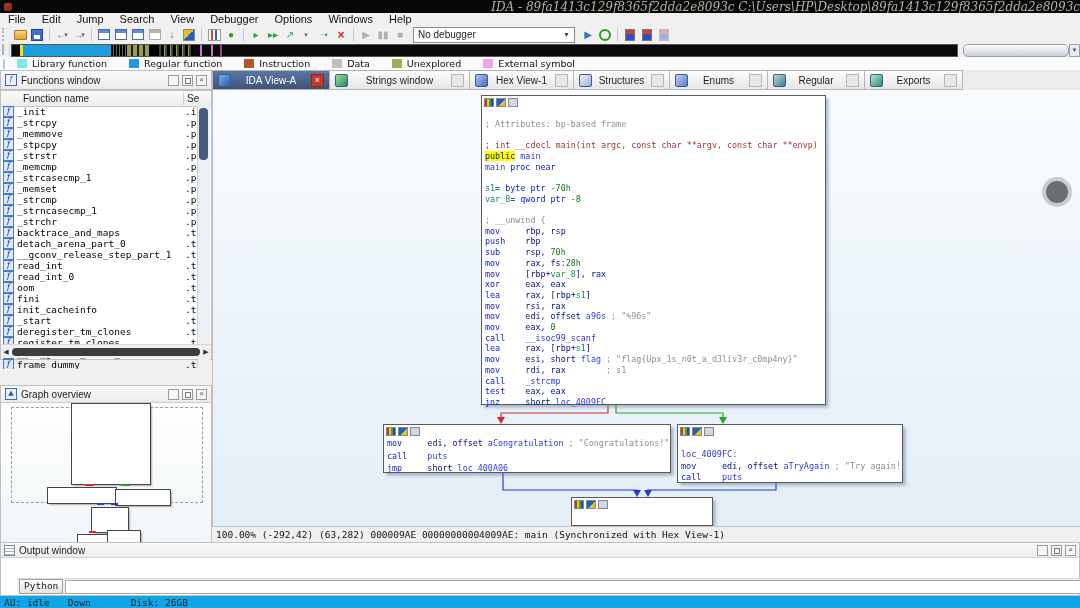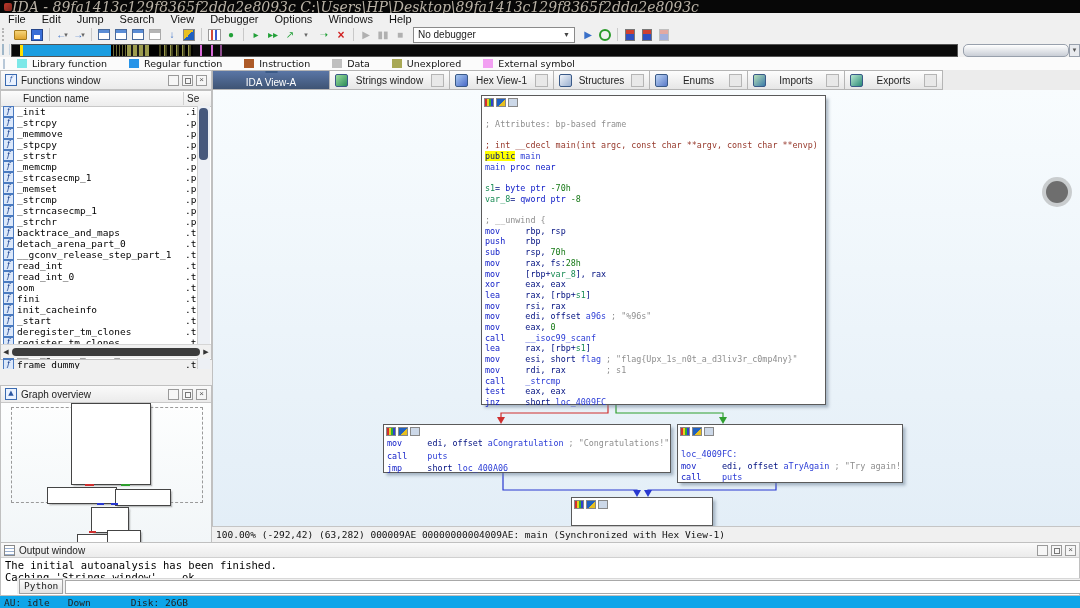--- a/index.html
+++ b/index.html
@@ -3,22 +3,22 @@
 <meta charset="utf-8">
 <style>
   html,body{margin:0;padding:0}
   body{width:1080px;height:608px;position:relative;overflow:hidden;
        font-family:"Liberation Sans",sans-serif;background:#f0f0f0;font-size:11px}
   .abs{position:absolute}
 
   
   #titlebar{left:0;top:0;width:1080px;height:13px;background:#070707;display:flex;align-items:center}
   #app-icon{width:8px;height:8px;margin-left:4px;background:linear-gradient(135deg,#c0392b,#7b241c);border-radius:2px}
-  #title-text{flex:1;text-align:left;color:#b9b2a6;font-family:"DejaVu Serif",serif;
-              font-style:italic;font-size:14px;white-space:nowrap;overflow:hidden}
+  #title-text{flex:1;text-align:right;color:#b9b2a6;font-family:"DejaVu Serif",serif;
+              font-style:italic;font-size:12px;white-space:nowrap;overflow:hidden}
 
   
   #menubar{left:0;top:13px;width:1080px;height:13px;background:#f0f0f0;display:flex;align-items:center;border-bottom:1px solid #e3e3e3}
   .menu-item{padding:0 8px;font-size:11px;color:#111;line-height:13px}
 
   
   #toolbar{left:0;top:26px;width:1080px;height:17px;background:#f0f0f0;display:flex;align-items:center;gap:1px;border-bottom:1px solid #dcdcdc}
   .tb-handle{width:5px;height:13px;border-left:2px dotted #b5b5b5;margin:0 2px}
   .tbi{width:16px;height:15px;display:flex;align-items:center;justify-content:center;font-size:10px;color:#3a70c8}
   .tb-sep{width:1px;height:13px;background:#c9c9c9;margin:0 3px}
@@ -65,21 +65,21 @@
   .hd-btns{display:flex;gap:3px;margin-left:4px}
   .hd-btn{width:9px;height:9px;border:1px solid #9a9a9a;background:#f6f6f6;position:relative;
           font-size:8px;line-height:7px;text-align:center;color:#555}
   .hd-btn.float i{position:absolute;left:2px;top:2px;width:4px;height:4px;border:1px solid #777}
 
   #tabbar{left:212px;top:70px;width:868px;height:20px;background:#ececec;border-bottom:1px solid #c0c0c0;
           display:flex;align-items:stretch}
   .tab{display:flex;align-items:center;padding:0 5px;border:1px solid #b5b5b5;border-left:none;
        background:linear-gradient(#fdfdfd,#e6e6e6);gap:4px;box-sizing:border-box}
   .tab:first-child{border-left:1px solid #b5b5b5}
-  .tab.active{background:linear-gradient(#5a76a6,var(--tab-active-bg));flex-direction:column;}
+  .tab.active{background:linear-gradient(#5a76a6,var(--tab-active-bg));}
   .tab.active .tab-lb{color:#fff}
   .tab-lb{font-size:10px;color:#222;white-space:nowrap;flex:1;text-align:center}
   .tab-ico{width:11px;height:11px;border-radius:2px;background:linear-gradient(135deg,#7ab0e8,#2a5aa8);border:1px solid #3a5a88}
   .ti-strings-window{background:linear-gradient(135deg,#9adf9a,#2a8a5a)}
   .ti-hex-view-1{background:linear-gradient(135deg,#a8c8f0,#4a6ac8)}
   .ti-structures{background:linear-gradient(135deg,#f0f4fa,#9ab0d0)}
   .ti-enums{background:linear-gradient(135deg,#bcd4f4,#5a7ac8)}
   .ti-imports{background:linear-gradient(135deg,#b8e0b8,#3a7aa8)}
   .ti-exports{background:linear-gradient(135deg,#b8e8d0,#2a8a78)}
   .tab-x{width:11px;height:11px;border:1px solid #b5b5b5;background:#e8e8e8}
@@ -315,21 +315,21 @@
       </span>
     <span class="hd-btn">×</span>
   </span>
 </div>
 <div class="abs" id="tabbar">
     <div class="tab active" style="width: 118px;">
       <span class="tab-ico ti-ida-view-a"></span>
       <span class="tab-lb">IDA View-A</span>
       <span class="tab-x act">×</span>
     </div>
-    <div class="tab" style="width: 120px;">
+    <div class="tab" style="width: 140px;">
       <span class="tab-ico ti-strings-window"></span>
       <span class="tab-lb">Strings window</span>
       <span class="tab-x"></span>
     </div>
     <div class="tab" style="width: 104px;">
       <span class="tab-ico ti-hex-view-1"></span>
       <span class="tab-lb">Hex View-1</span>
       <span class="tab-x"></span>
     </div>
     <div class="tab" style="width: 96px;">
@@ -337,21 +337,21 @@
       <span class="tab-lb">Structures</span>
       <span class="tab-x"></span>
     </div>
     <div class="tab" style="width: 98px;">
       <span class="tab-ico ti-enums"></span>
       <span class="tab-lb">Enums</span>
       <span class="tab-x"></span>
     </div>
     <div class="tab" style="width: 97px;">
       <span class="tab-ico ti-imports"></span>
-      <span class="tab-lb">Imports</span>
+      <span class="tab-lb">Regular</span>
       <span class="tab-x"></span>
     </div>
     <div class="tab" style="width: 98px;">
       <span class="tab-ico ti-exports"></span>
       <span class="tab-lb">Exports</span>
       <span class="tab-x"></span>
     </div>
   </div>
 
 <div class="abs" id="functions-panel">
@@ -619,24 +619,20 @@
     <span class="ic-output"></span>
     <span class="panel-title">Output window</span>
     <span class="hd-btns">
       <span class="hd-btn"></span>
       <span class="hd-btn float">
           <i></i>
         </span>
       <span class="hd-btn">×</span>
     </span>
   </div>
-  <div id="out-lines">
-      <div class="out-line">The initial autoanalysis has been finished.</div>
-      <div class="out-line">Caching 'Strings window'... ok</div>
-    </div>
   <div id="python-row">
     <span id="python-btn">Python</span>
     <input id="python-input" value="" style="">
   </div>
 </div>
 
 <div class="abs" id="statusbar">
   <span id="sb-au">AU: idle</span>
   <span id="sb-state">Down</span>
   <span id="sb-disk">Disk: 26GB</span>

